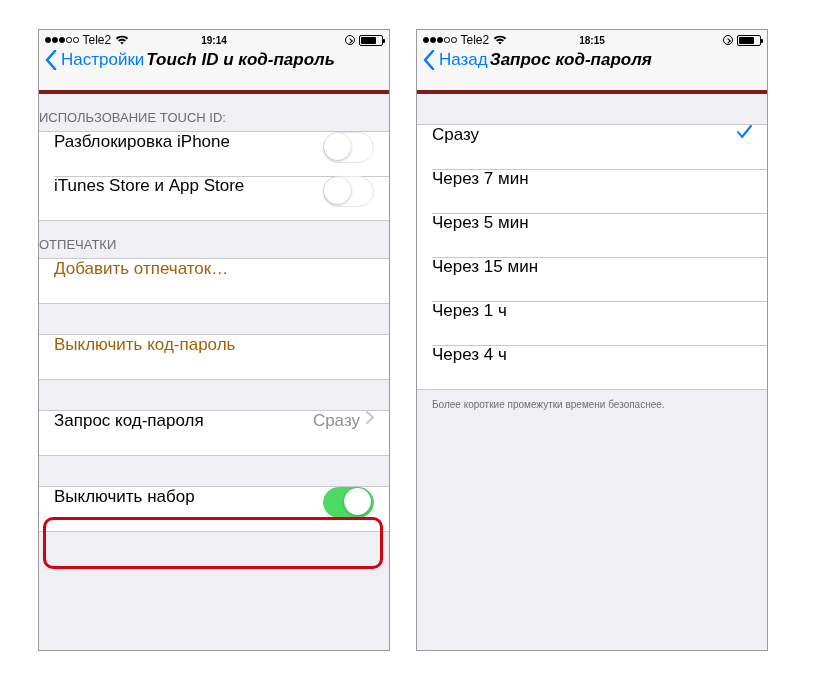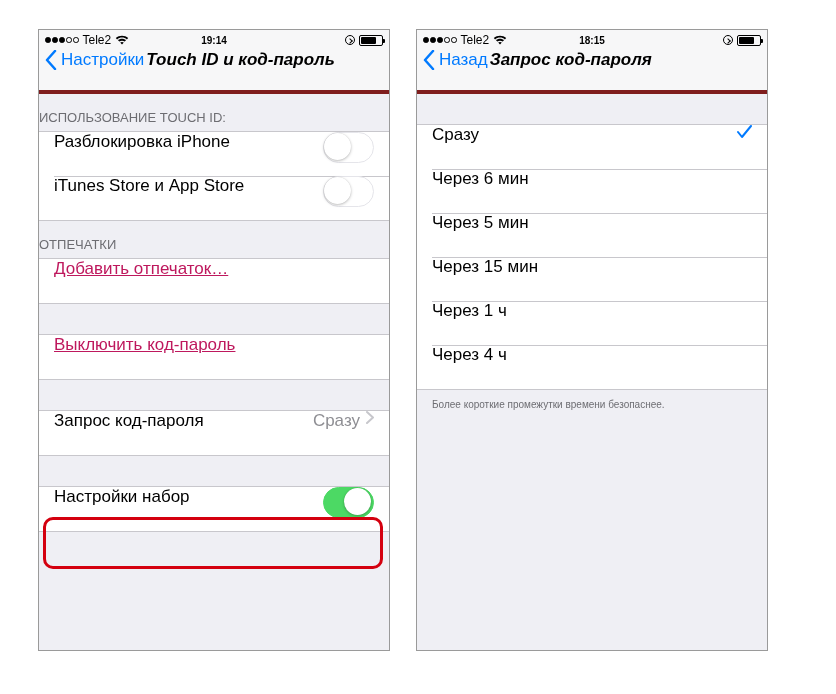--- a/index.html
+++ b/index.html
@@ -86,21 +86,21 @@
     cursor: pointer;
   }
   .cell + .cell::before {
     content: "";
     position: absolute;
     left: 15px; right: 0; top: 0;
     height: 1px;
     background: #c8c7cc;
   }
   .cell-label { flex: 1; }
-  .cell-link { color: #be185d; text-decoration: underline; }
+  .cell-link { color: #a16207; }
   .cell-detail { color: #8e8e93; margin-right: 6px; font-size: 17px; }
 
   
   .switch {
     width: 51px; height: 31px; border-radius: 16px; position: relative;
     background: #fff; border: 1.5px solid #e5e5ea; cursor: pointer; flex-shrink: 0;
   }
   .switch.on { background: #4cd964; border-color: #4cd964; }
   .switch-knob {
     position: absolute; width: 27px; height: 27px; border-radius: 50%;
@@ -197,21 +197,21 @@
       <span class="cell-detail">Сразу</span>
       <svg class="chevron-right" viewBox="0 0 8 13">
           <polyline points="1,1 7,6.5 1,12" fill="none" stroke="#c7c7cc" stroke-width="2" stroke-linecap="round" stroke-linejoin="round"></polyline>
         </svg>
     </div>
   </div>
 
   <div class="spacer"></div>
   <div class="cell-group">
     <div class="cell">
-      <span class="cell-label">Настройки набор</span>
+      <span class="cell-label">Выключить набор</span>
       <div class="switch on">
           <div class="switch-knob"></div>
         </div>
     </div>
   </div>
 
   <div class="highlight-box" style="left:4px; top:487px; width:340px; height:52px;"></div>
 </div>
 
 <div class="phone phone-right">
@@ -249,21 +249,21 @@
 
   <div class="spacer"></div>
   <div class="cell-group">
     <div class="cell">
       <span class="cell-label">Сразу</span>
       <svg class="checkmark" viewBox="0 0 15 14">
           <polyline points="1,7 5,12 14,1" fill="none" stroke="#007aff" stroke-width="2" stroke-linecap="round" stroke-linejoin="round"></polyline>
         </svg>
     </div>
     <div class="cell">
-      <span class="cell-label">Через 6 мин</span>
+      <span class="cell-label">Через 7 мин</span>
     </div>
     <div class="cell">
       <span class="cell-label">Через 5 мин</span>
     </div>
     <div class="cell">
       <span class="cell-label">Через 15 мин</span>
     </div>
     <div class="cell">
       <span class="cell-label">Через 1 ч</span>
     </div>

